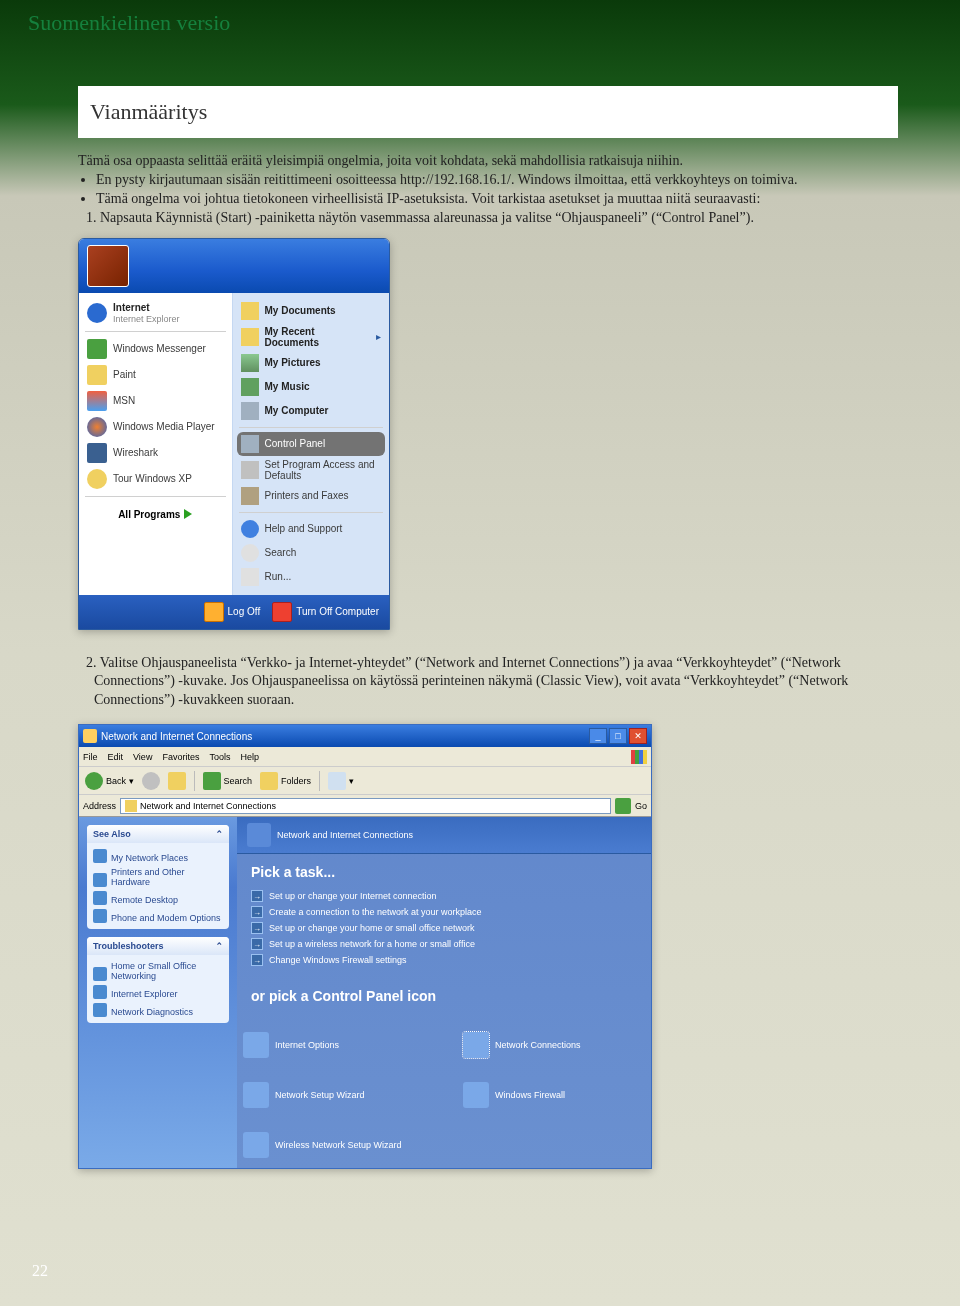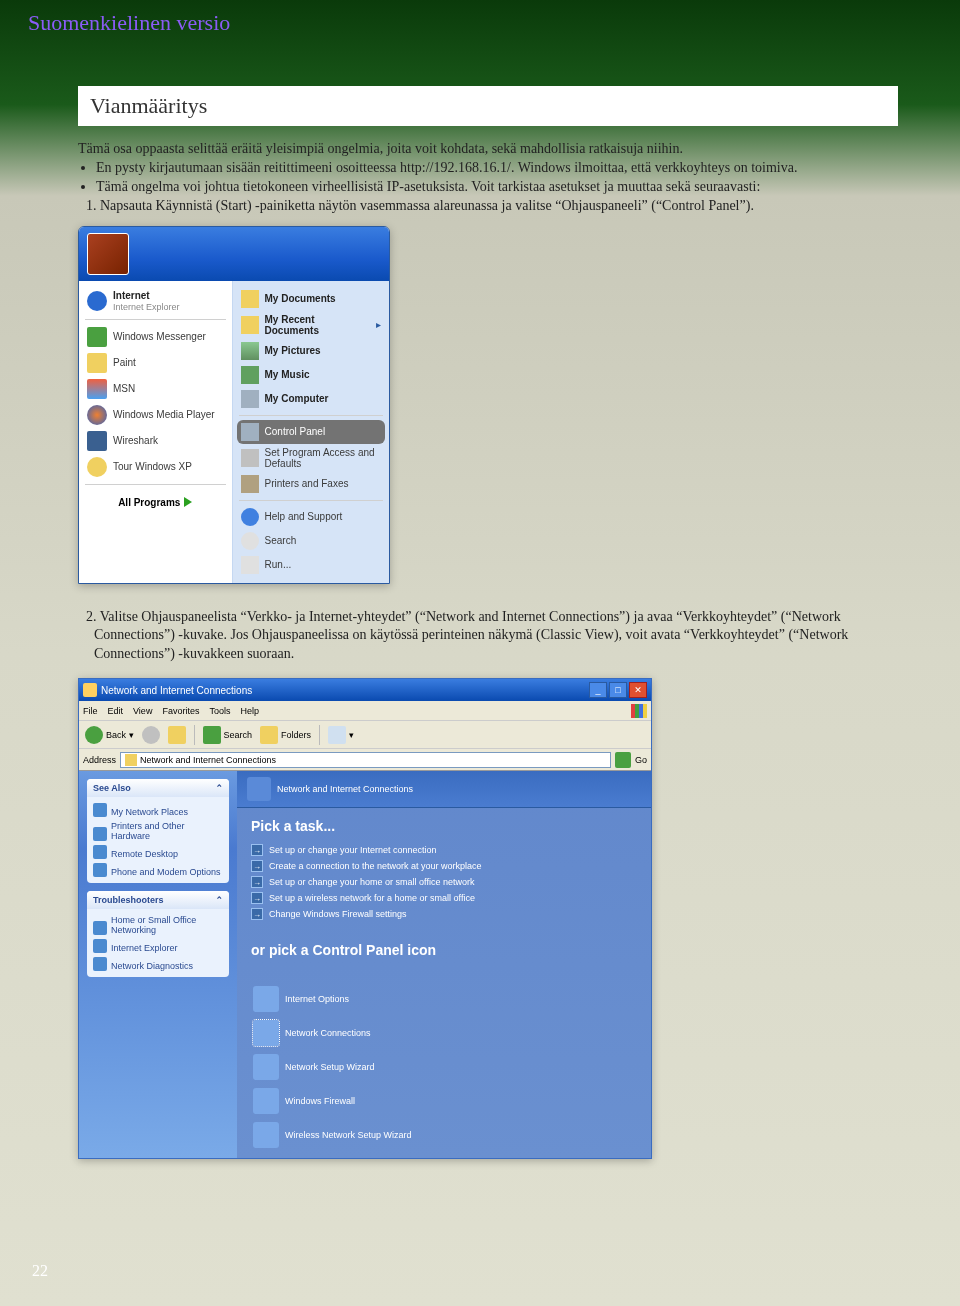--- a/index.html
+++ b/index.html
@@ -5,30 +5,30 @@
   * { box-sizing: border-box; margin: 0; padding: 0; }
   body {
     width: 960px;
     height: 1306px;
     font-family: Arial, Helvetica, sans-serif;
     background: linear-gradient(180deg, #0a3a0a 0%, #1a5a1a 8%, #c8c8b8 15%, #d8d8c8 50%, #e0e0d0 100%);
     position: relative;
     overflow: hidden;
   }
   .page-header {
-    color: #8b5cf6;
+    color: #15803d;
     padding: 10px 0 0 28px;
     font-size: 22px;
     font-family: "Times New Roman", serif;
   }
   .content-block {
     background: #fff;
     margin: 50px 0 0 78px;
     width: 820px;
-    height: 40px;
+    height: 52px;
     display: flex;
     align-items: center;
     padding-left: 12px;
   }
   .content-block h2 {
     color: #333;
     font-family: "Times New Roman", serif;
     font-size: 22px;
     font-weight: normal;
   }
@@ -185,21 +185,21 @@
   .cp-section { padding: 10px 14px; }
   .cp-section h3 { font-size: 14px; font-weight: bold; margin-bottom: 8px; }
   .cp-task {
     display: flex; align-items: center; gap: 6px; padding: 2px 0;
     font-size: 9px; cursor: pointer;
   }
   .cp-task .tkicon {
     width: 12px; height: 12px; background: #3a6aa8; border: 1px solid #9ac0f0;
     display: flex; align-items: center; justify-content: center; color: #fff; font-size: 8px;
   }
-  .cp-icons { display: flex; flex-wrap: wrap; gap: 8px 40px; padding: 10px 16px; }
+  .cp-icons { display: flex; flex-wrap: wrap; gap: 24px 40px; padding: 10px 6px; }
   .cp-icon-item {
     display: flex; align-items: center; gap: 6px; cursor: pointer; font-size: 9px;
     width: 180px;
   }
   .cp-icon-item .bigicon {
     width: 26px; height: 26px; background: #7aa8e8; border-radius: 3px;
   }
   .cp-icon-item.sel .bigicon { outline: 1px dotted #fff; }
 
   .page-num {
@@ -234,21 +234,21 @@
 <div class="page-header">Suomenkielinen versio</div>
 
 <div class="content-block">
   <h2>Vianmääritys</h2>
 </div>
 
 <div class="body-text">
   <p>Tämä osa oppaasta selittää eräitä yleisimpiä ongelmia, joita voit kohdata, sekä mahdollisia ratkaisuja niihin.</p>
   <ul>
     <li>En pysty kirjautumaan sisään reitittimeeni osoitteessa http://192.168.16.1/. Windows ilmoittaa, että verkkoyhteys on toimiva.</li>
-    <li>Tämä ongelma voi johtua tietokoneen virheellisistä IP-asetuksista. Voit tarkistaa asetukset ja muuttaa sekä seuraavasti:</li>
+    <li>Tämä ongelma voi johtua tietokoneen virheellisistä IP-asetuksista. Voit tarkistaa asetukset ja muuttaa niitä seuraavasti:</li>
   </ul>
   <ol>
     <li>1. Napsauta Käynnistä (Start) -painiketta näytön vasemmassa alareunassa ja valitse “Ohjauspaneeli” (“Control Panel”).</li>
   </ol>
 </div>
 
 <div class="startmenu">
   <div class="sm-header">
     <div class="sm-avatar"></div>
   </div>
@@ -350,20 +350,30 @@
           </div>
           <div class="sm-item">
             <div class="sm-icon-small ic-search"></div>
       <div class="sm-label">Search</div>
           </div>
           <div class="sm-item">
             <div class="sm-icon-small ic-run"></div>
       <div class="sm-label">Run...</div>
           </div>
         </div>
+    </div>
+  </div>
+  <div class="sm-footer">
+    <div class="fbtn">
+      <div class="ficon"></div>
+      <span>Log Off</span>
+    </div>
+    <div class="fbtn">
+      <div class="ficon red"></div>
+      <span>Turn Off Computer</span>
     </div>
   </div>
 </div>
 
 <div class="body-text" style="margin-top:24px;">
   <ol>
     <li>2. Valitse Ohjauspaneelista “Verkko- ja Internet-yhteydet” (“Network and Internet Connections”) ja avaa “Verkkoyhteydet” (“Network Connections”) -kuvake. Jos Ohjauspaneelissa on käytössä perinteinen näkymä (Classic View), voit avata “Verkkoyhteydet” (“Network Connections”) -kuvakkeen suoraan.</li>
   </ol>
 </div>
 

